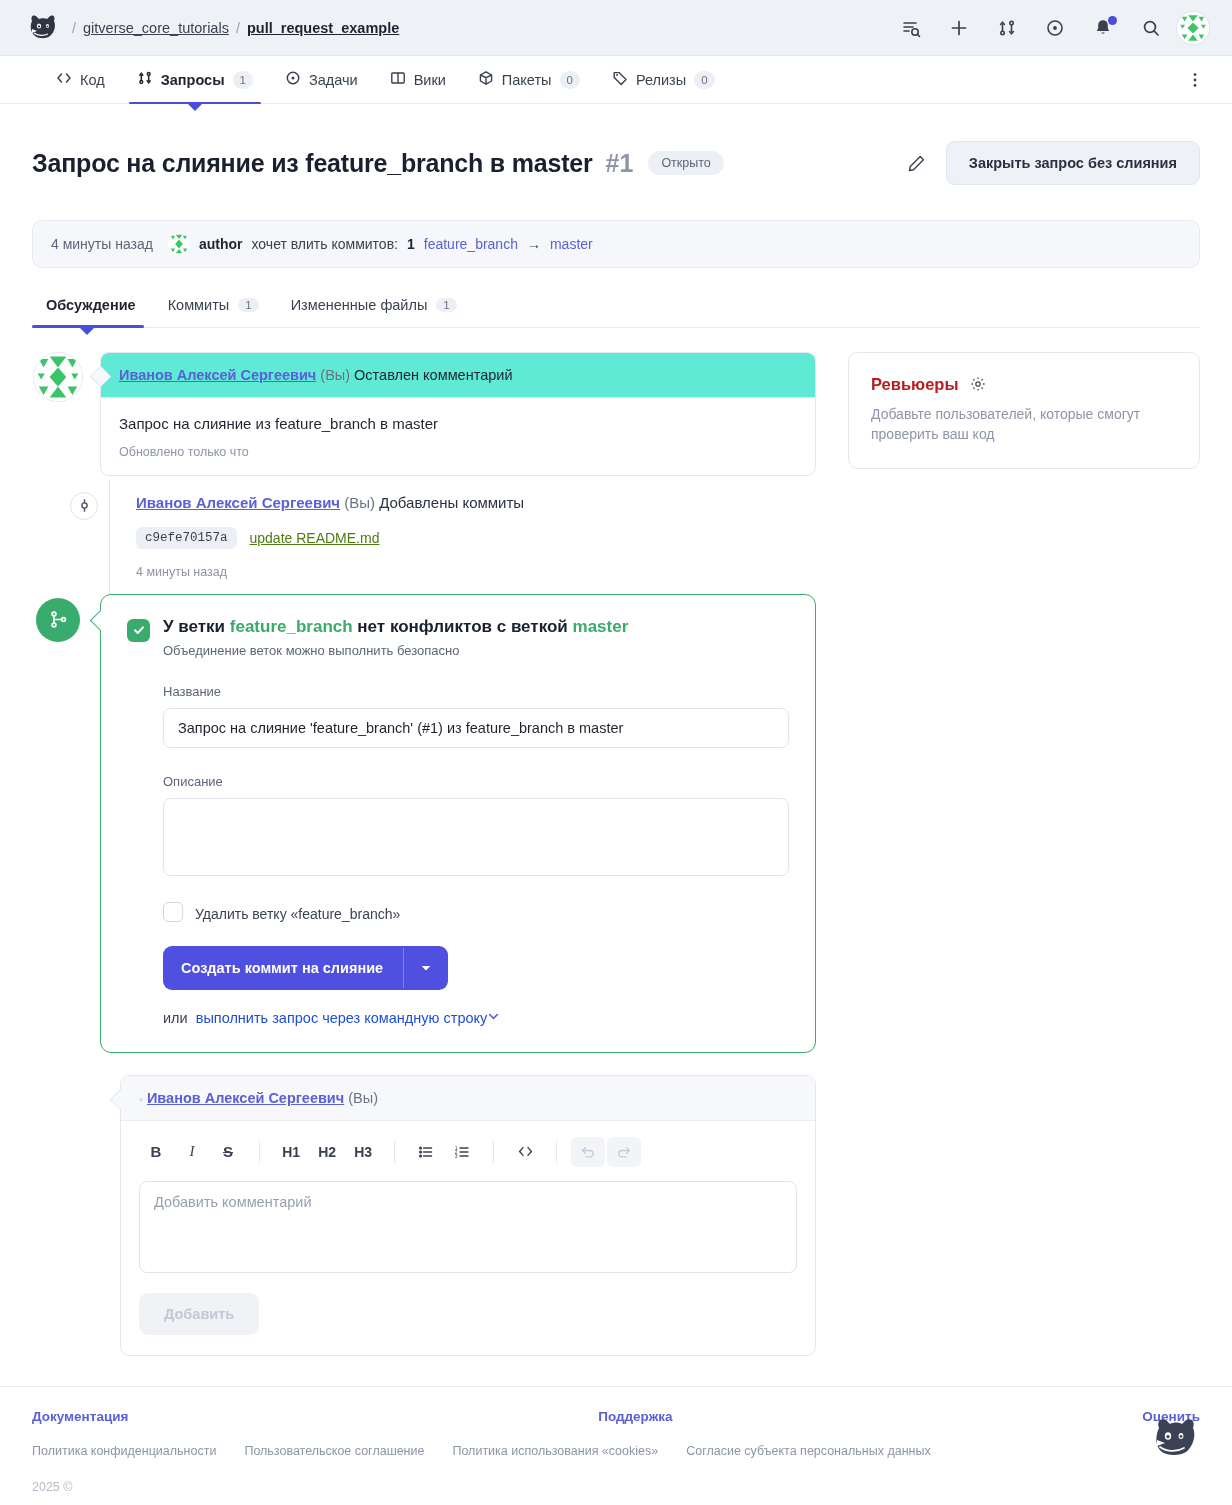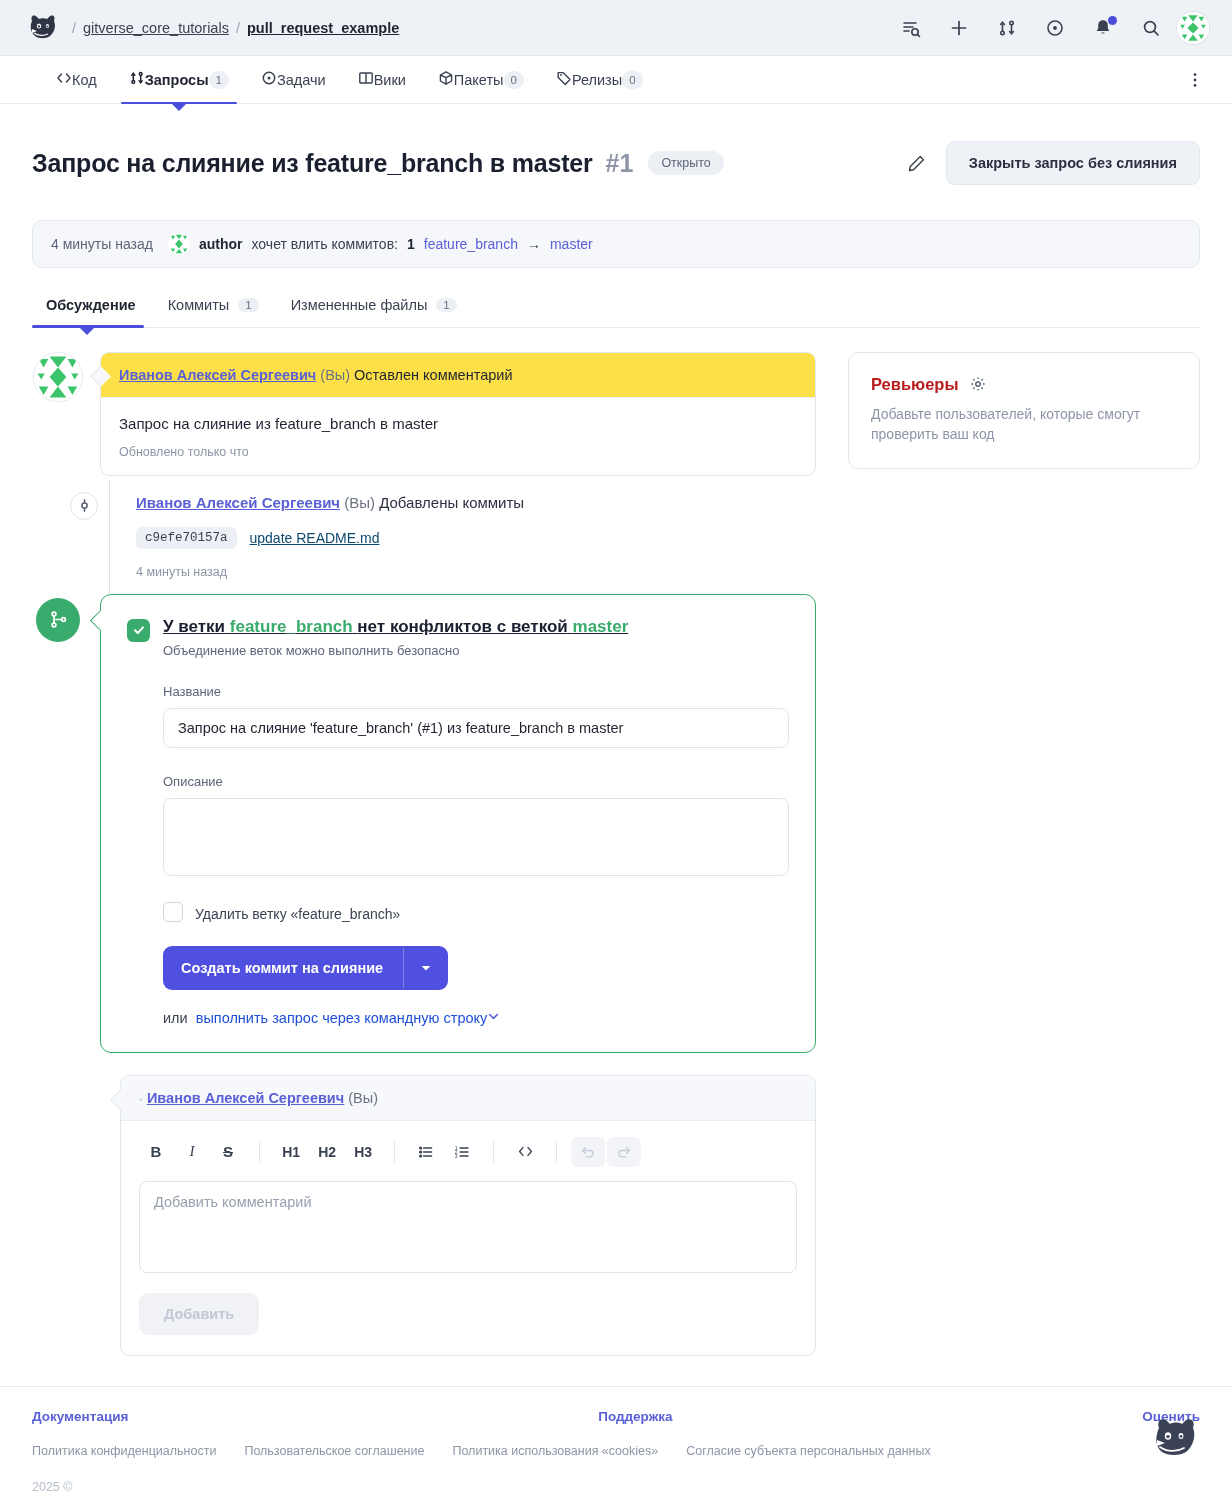--- a/index.html
+++ b/index.html
@@ -42,21 +42,21 @@
   
   .reponav {
     height: 48px;
     display: flex;
     align-items: stretch;
     padding: 0 22px 0 40px;
     border-bottom: 1px solid #e6eaf1;
     background: #fff;
   }
   .navtab {
-    display: flex; align-items: center; gap: 0;
+    display: flex; align-items: center; gap: 8px;
     padding: 0 16px; font-size: 14.5px; color: #3a4252;
     position: relative; cursor: pointer; text-decoration: none; justify-content: space-between;
   }
   .navtab.active { color: #1f2430; font-weight: 600; }
   .navtab.active::after {
     content: ""; position: absolute; left: 8px; right: 8px; bottom: -1px;
     height: 2.5px; background: #4b4ddb; border-radius: 2px;
   }
   .navtab.active::before {
     content: ""; position: absolute; left: 50%; transform: translateX(-50%);
@@ -129,21 +129,21 @@
              border: 1px solid #e2e7ef; background: #fff; }
 
   .bubble { flex: 1 1 auto; border: 1px solid #e3e8f0; border-radius: 9px;
             background: #fff; position: relative; margin-left: 16px; }
   .bubble::before {
     content: ""; position: absolute; left: -8px; top: 16px;
     width: 14px; height: 14px; background: #f6f8fb;
     border-left: 1px solid #e3e8f0; border-bottom: 1px solid #e3e8f0;
     transform: rotate(45deg);
   }
-  .bubble-head { background: #fde047; border-bottom: 1px solid #e8ecf3;
+  .bubble-head { background: #5eead4; border-bottom: 1px solid #e8ecf3;
                  border-radius: 8px 8px 0 0; padding: 14px 18px; font-size: 14.5px; }
   .uname { color: #5a60d6; font-weight: 600; }
   .you { color: #6b7384; }
   .bubble-body { padding: 17px 18px 16px; }
   .bubble-text { font-size: 15px; color: #1f2430; }
   .bubble-sub { font-size: 12.5px; color: #8d95a6; margin-top: 13px; }
 
   
   .ev-row { display: flex; position: relative; margin-top: 4px; }
   .ev-line { position: absolute; left: 77px; top: 0; bottom: -18px; width: 1px; background: #dfe4ec; }
@@ -152,21 +152,21 @@
   .ev-dot { width: 28px; height: 28px; border-radius: 50%; background: #fff;
             border: 1px solid #dfe4ec; display: flex; align-items: center;
             justify-content: center; color: #4a5265; }
   .ev-body { flex: 1 1 auto; padding-top: 14px; }
   .ev-title { font-size: 15px; color: #2b3140; }
   .ev-title .uname { font-size: 15px; }
   .commit-line { display: flex; align-items: center; gap: 13px; margin-top: 16px; }
   .sha { background: #eceff4; color: #3a4252; border-radius: 6px;
          font-family: "Liberation Mono", "DejaVu Sans Mono", monospace;
          font-size: 12.5px; padding: 4px 9px; }
-  .commit-msg { color: #0c4a6e; font-size: 14px; cursor: pointer; }
+  .commit-msg { color: #4d7c0f; font-size: 14px; cursor: pointer; }
   .ev-time { font-size: 12.5px; color: #8d95a6; margin-top: 16px; }
 
   
   .merge-row { display: flex; position: relative; margin-top: 15px; }
   .merge-ico-wrap { width: 52px; flex: 0 0 52px; display: flex; justify-content: center;
                     padding-top: 4px; position: relative; z-index: 2; }
   .merge-dot { width: 44px; height: 44px; border-radius: 50%; background: #39ab6c;
                display: flex; align-items: center; justify-content: center; color: #fff; }
   .merge-card { flex: 1 1 auto; border: 1px solid #39ab6c; border-radius: 11px;
                 background: #fff; margin-left: 16px; position: relative;
@@ -174,21 +174,21 @@
   .merge-card::before {
     content: ""; position: absolute; left: -8px; top: 18px;
     width: 14px; height: 14px; background: #fff;
     border-left: 1px solid #39ab6c; border-bottom: 1px solid #39ab6c;
     transform: rotate(45deg);
   }
   .merge-head { display: flex; align-items: flex-start; gap: 13px; }
   .check-box { width: 23px; height: 23px; border-radius: 6px; background: #39ab6c;
                flex: 0 0 23px; display: flex; align-items: center; justify-content: center;
                color: #fff; margin-top: 2px; }
-  .merge-h1 { font-size: 17px; font-weight: 700; color: #1b2030; text-decoration: underline; }
+  .merge-h1 { font-size: 17px; font-weight: 700; color: #1b2030; }
   .gbr { color: #39ab6c; }
   .merge-sub { font-size: 13px; color: #5d6679; margin-top: 6px; }
   .fld-label { font-size: 13px; color: #5d6679; margin: 26px 0 9px; }
   .merge-body { padding-left: 36px; }
   .inp {
     width: 100%; height: 40px; border: 1px solid #dfe4ec; border-radius: 8px;
     padding: 0 14px; font-size: 14.5px; color: #1f2430; background: #fff;
     font-family: inherit; outline: none;
   }
   .ta {

